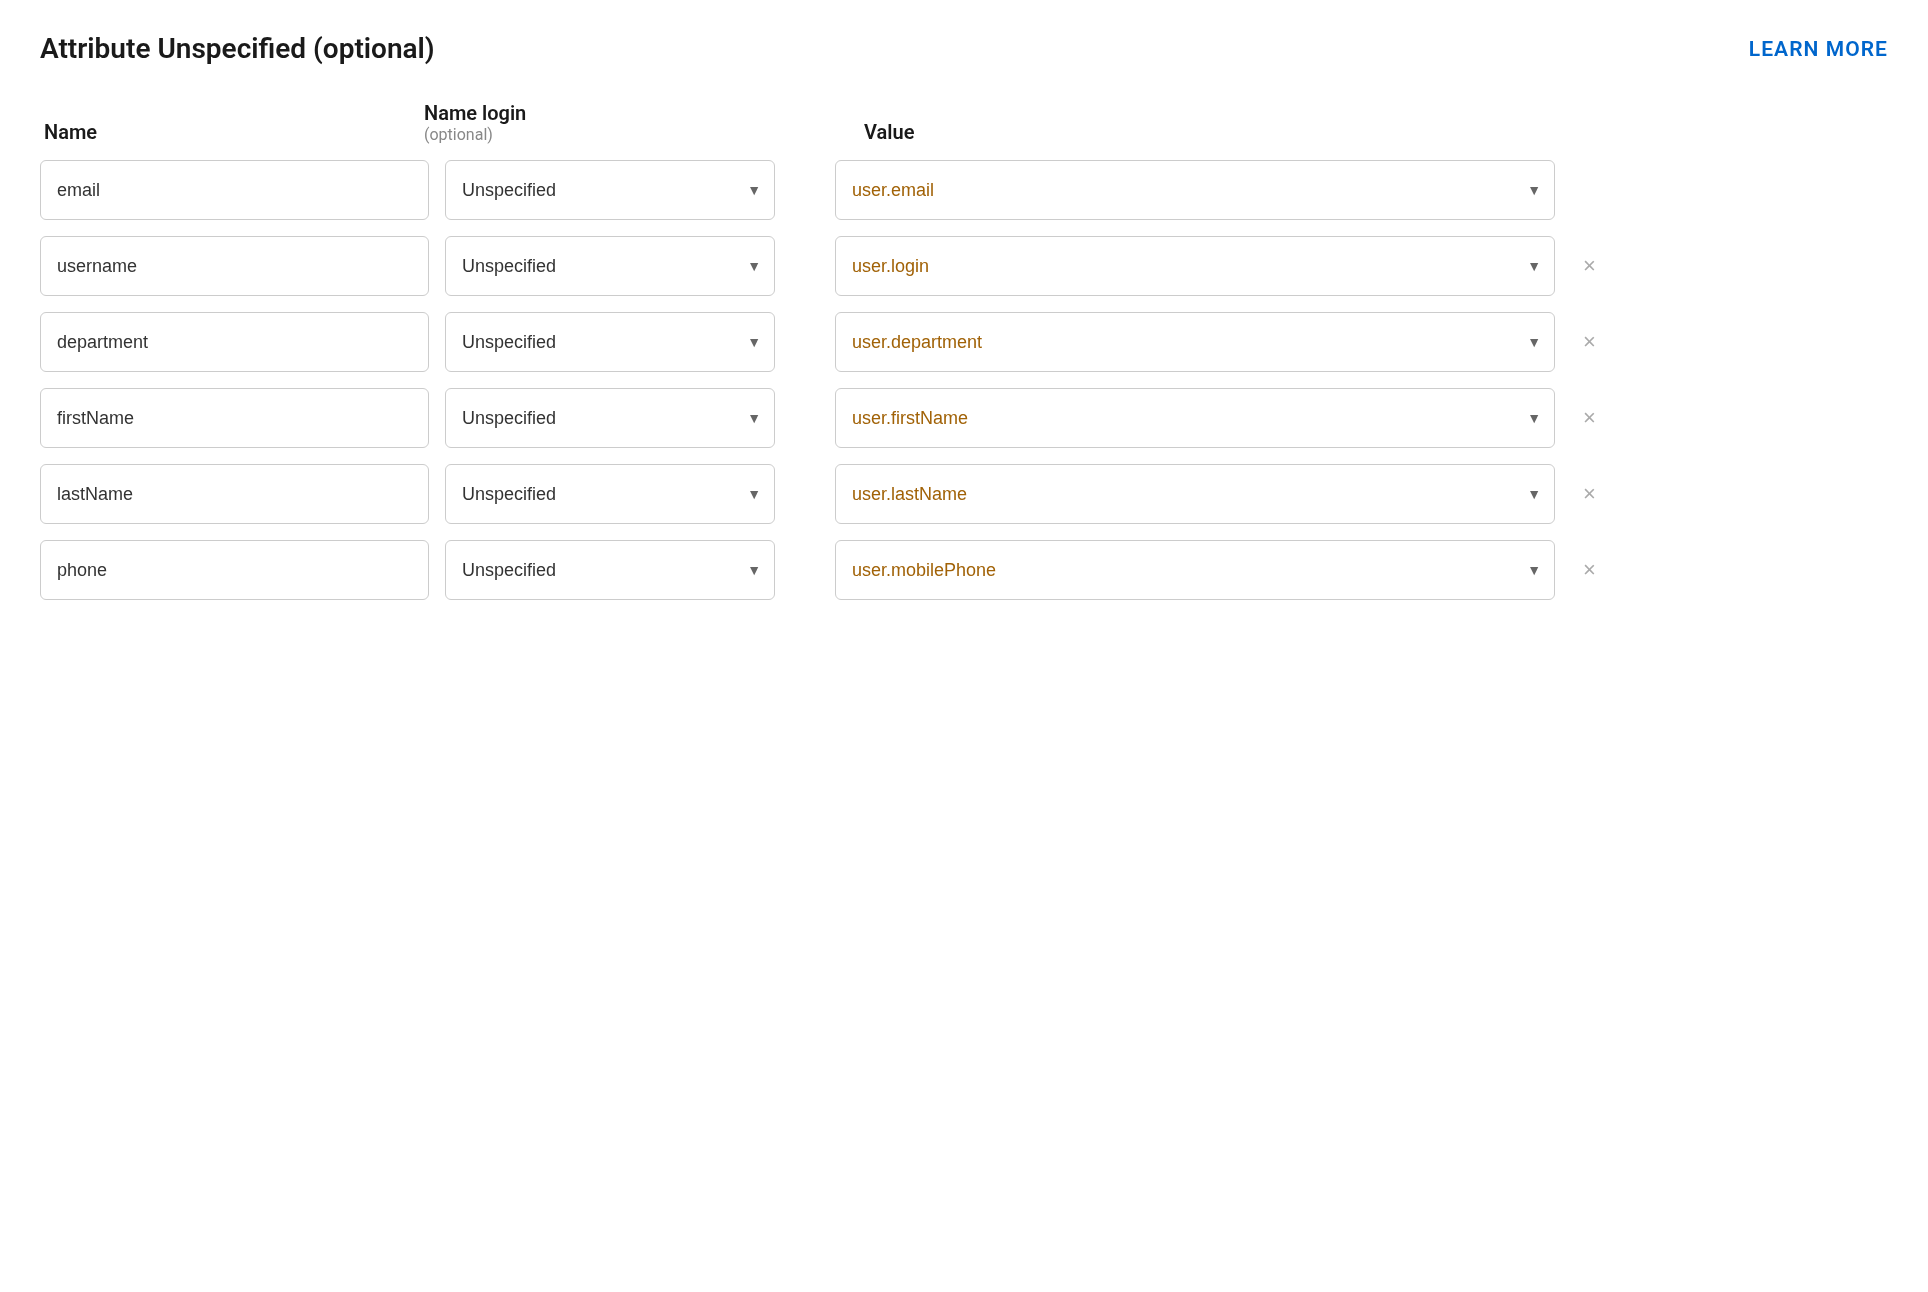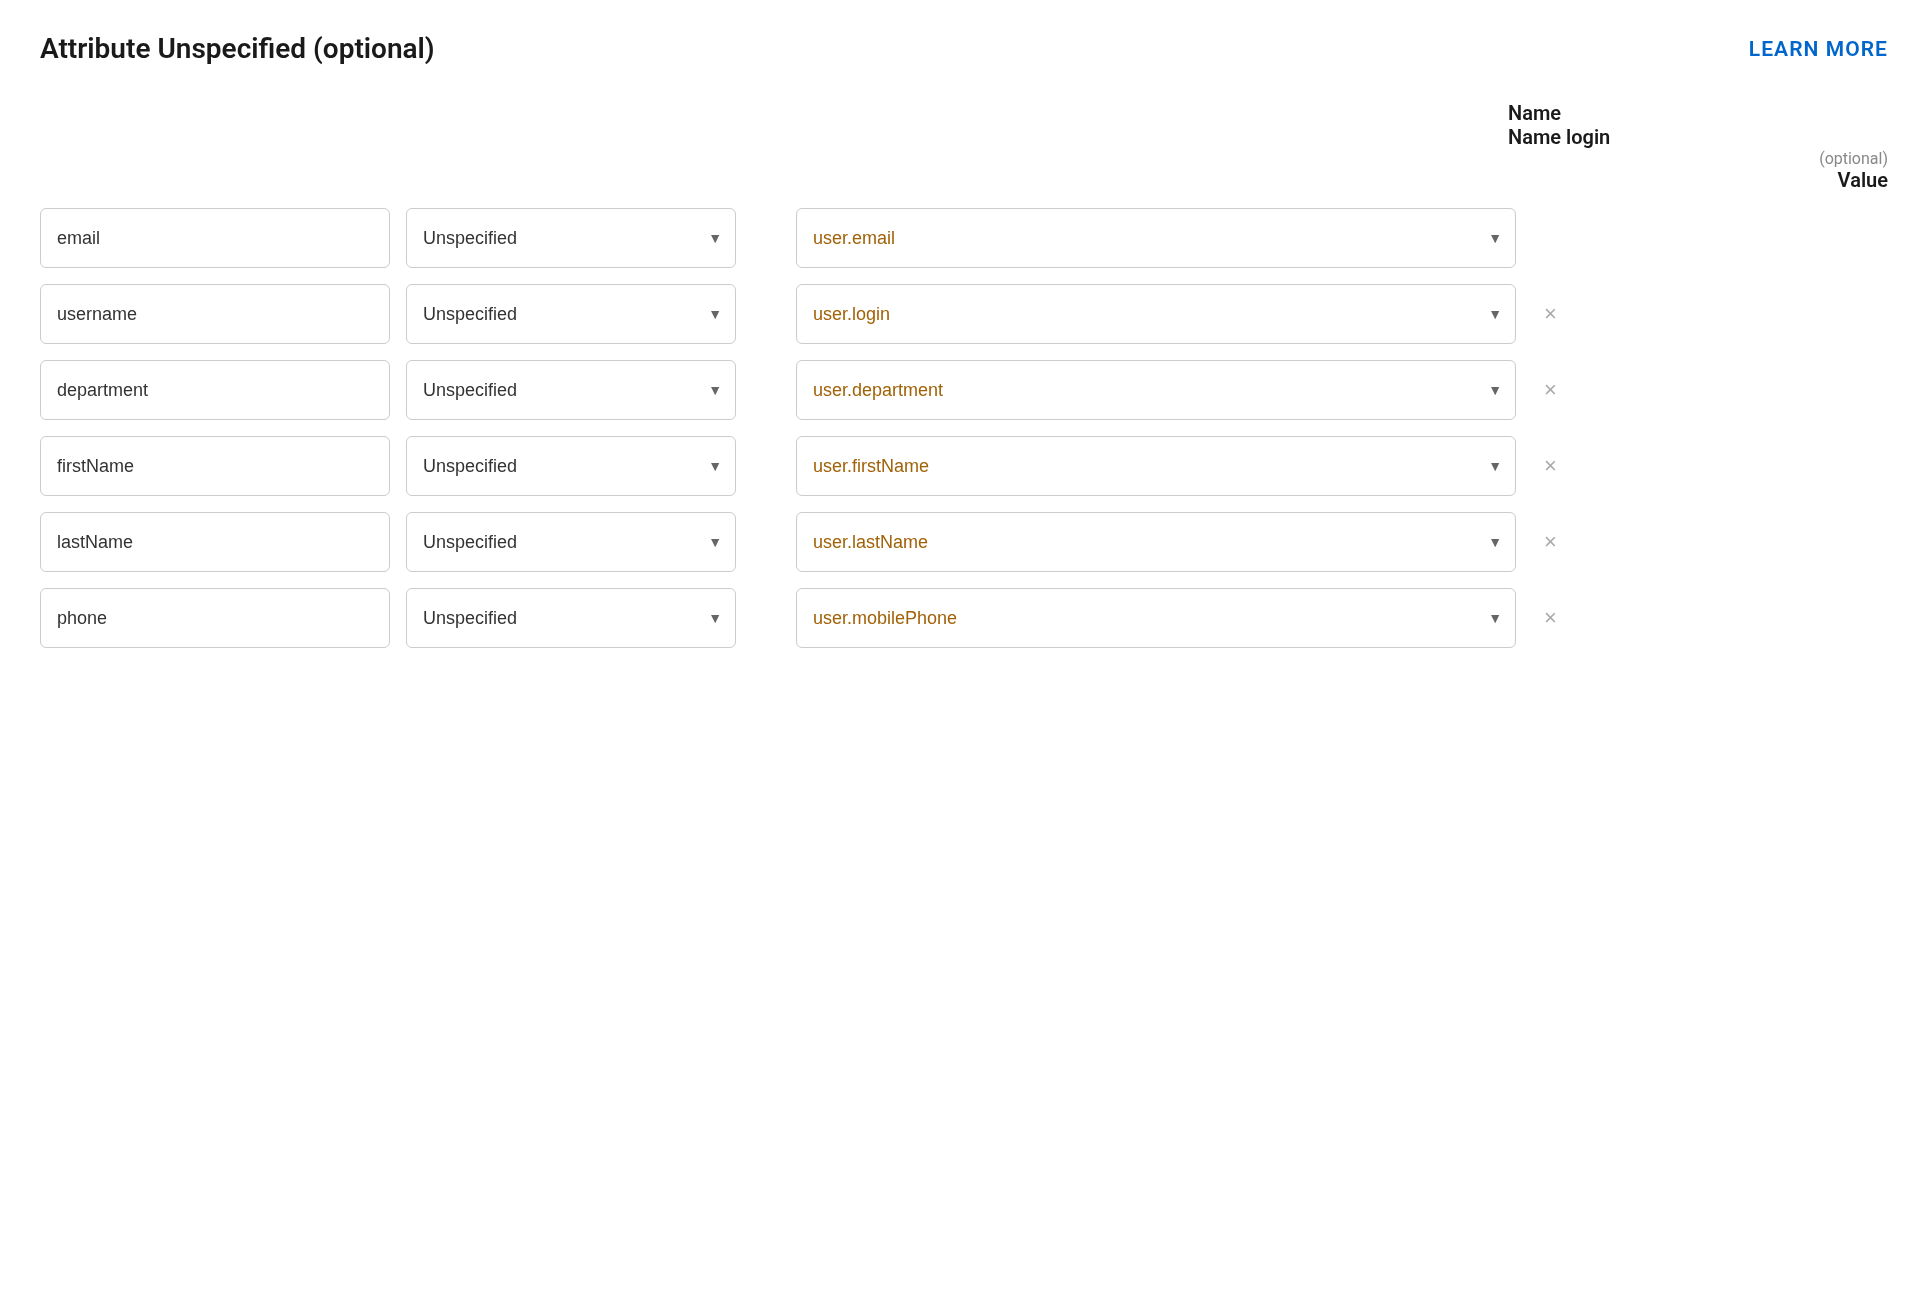--- a/index.html
+++ b/index.html
@@ -37,21 +37,20 @@
       text-decoration: none;
       cursor: pointer;
       letter-spacing: 0.05em;
     }
 
     .columns-header {
       display: flex;
       align-items: flex-end;
       margin-bottom: 16px;
       padding-left: 4px;
-      flex-direction: column;
     }
 
     .col-name-header {
       width: 380px;
       font-size: 20px;
       font-weight: 600;
       color: #1a1a1a;
     }
 
     .col-format-header {
@@ -60,21 +59,20 @@
       font-weight: 600;
       color: #1a1a1a;
       display: flex;
       flex-direction: column;
     }
 
     .col-format-optional {
       font-size: 16px;
       font-weight: 400;
       color: #888;
-      text-align: right;
     }
 
     .col-value-header {
       font-size: 20px;
       font-weight: 600;
       color: #1a1a1a;
       margin-left: 60px;
     }
 
     .attribute-rows {
@@ -83,21 +81,21 @@
       gap: 16px;
     }
 
     .attribute-row {
       display: flex;
       align-items: center;
       gap: 0;
     }
 
     .name-input {
-      width: 350px;
+      width: 389px;
       height: 60px;
       border: 1.5px solid #ccc;
       border-radius: 6px;
       padding: 0 16px;
       font-size: 18px;
       color: #333;
       background: #fff;
       outline: none;
     }
 

